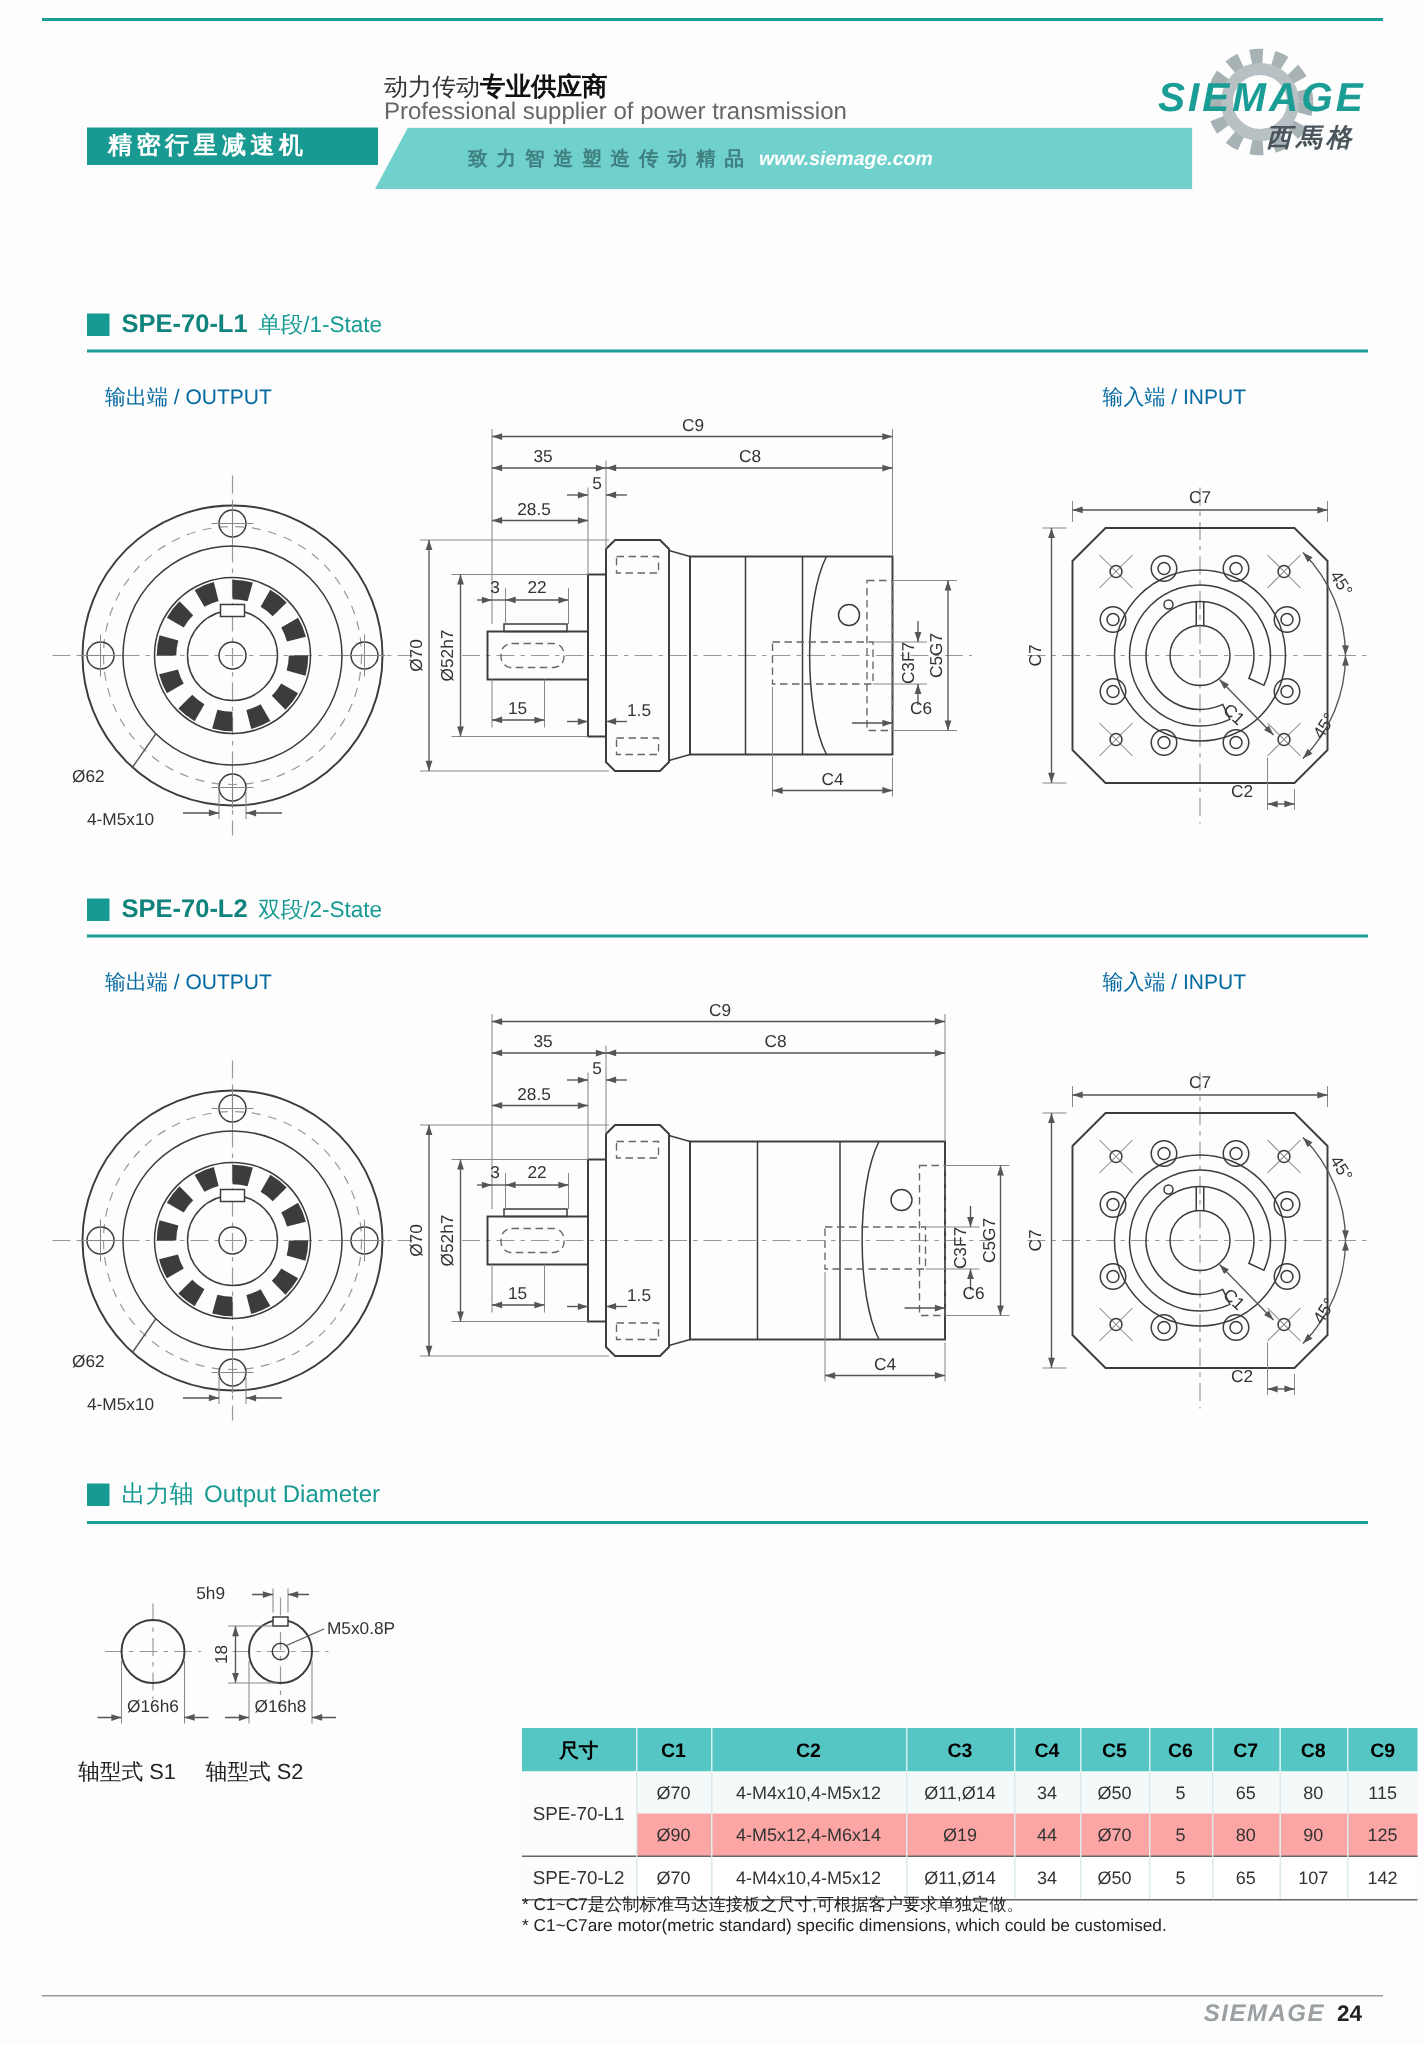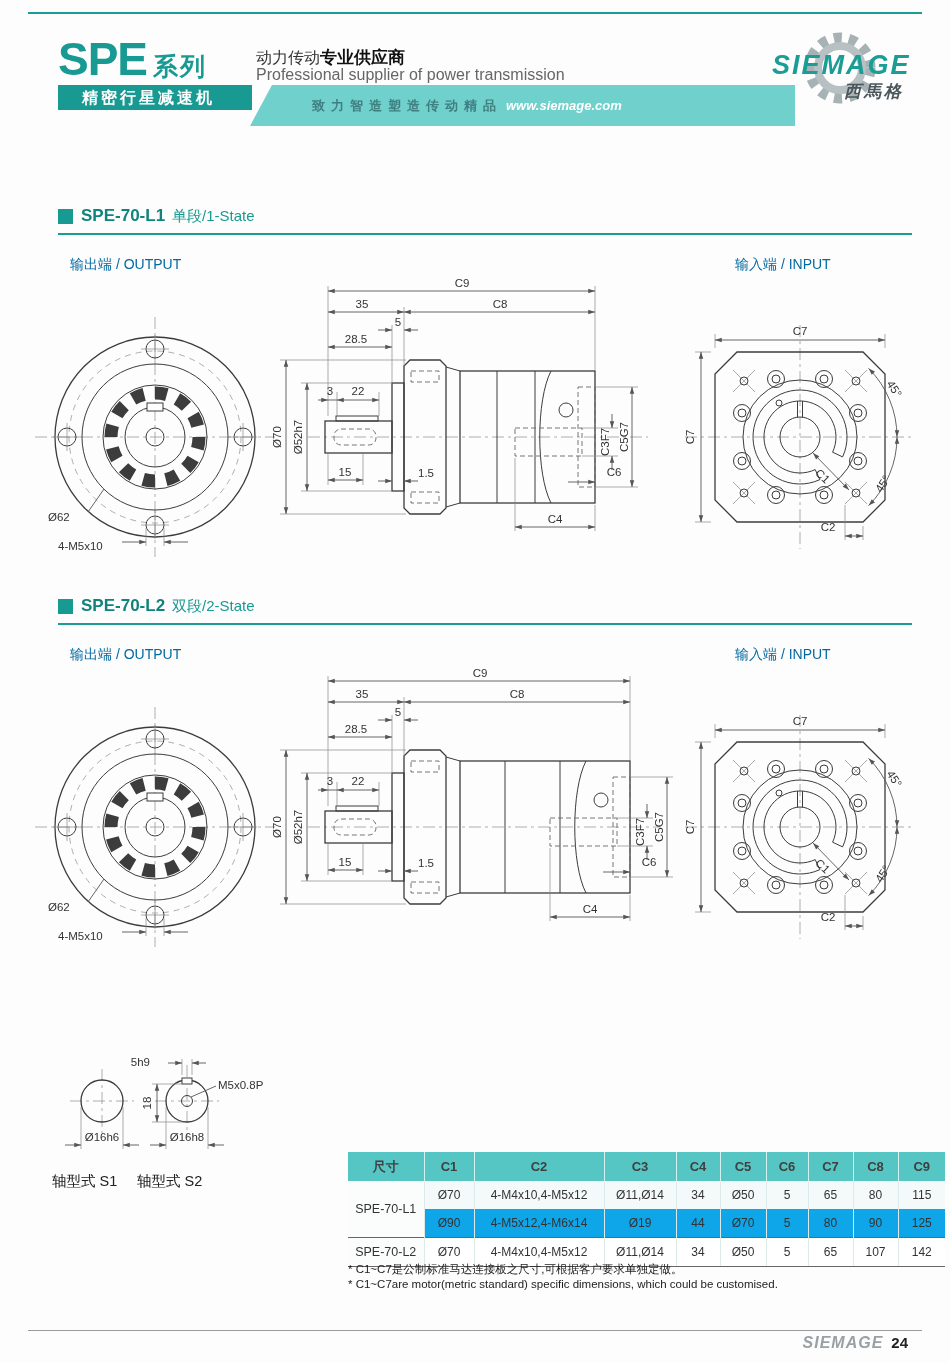--- a/index.html
+++ b/index.html
@@ -10,21 +10,21 @@
   .toprule{left:28px;top:12px;width:894px;height:0;border-top:2px solid #1a9d95;}
   .footrule{left:28px;top:1330px;width:894px;height:0;border-top:1px solid #9b9b9b;}
   .footbrand{top:1334px;right:42px;font-size:16px;}
   .footbrand .b{font-style:italic;font-weight:bold;color:#9aa0a3;letter-spacing:1px;}
   .footbrand .p{font-weight:bold;color:#222;margin-left:8px;font-size:15px;}
 
   
   .spe{left:58px;top:36px;font-size:46px;font-weight:bold;color:#189a92;letter-spacing:-1px;line-height:1;}
   .spe small{font-size:25px;font-weight:bold;letter-spacing:2px;margin-left:6px;}
   .darkbox{left:58px;top:85px;width:194px;height:25px;background:#189a92;color:#fff;
-           font-weight:bold;font-size:16px;letter-spacing:3px;line-height:25px;padding-left:24px;box-sizing:border-box;}
+           font-weight:bold;font-size:16px;letter-spacing:3px;line-height:25px;padding-left:14px;box-sizing:border-box;}
   .supcn{left:256px;top:46px;font-size:16px;color:#333;}
   .supcn b{font-size:17px;color:#111;}
   .supen{left:256px;top:66px;font-size:16px;color:#666;}
   .band{left:250px;top:85px;width:545px;height:41px;background:#6fd0cc;
         clip-path:polygon(22px 0,100% 0,100% 100%,0 100%);
         display:flex;align-items:center;}
   .band .slogan{margin-left:62px;font-size:13px;color:#3f7f80;letter-spacing:6px;font-weight:bold;}
   .band .url{margin-left:4px;font-size:13px;color:#fff;font-weight:bold;font-style:italic;letter-spacing:0;}
   .gearwrap{left:788px;top:22px;width:140px;height:92px;}
   .brandtxt{left:772px;top:50px;font-size:27px;font-weight:bold;font-style:italic;color:#1a9d95;letter-spacing:2px;}
@@ -49,40 +49,39 @@
   .cl{stroke:#999;stroke-width:0.8;fill:none;stroke-dasharray:12 4 3 4;}
   .hd{stroke:#666;stroke-width:0.9;stroke-dasharray:5 3;fill:none;}
   .bc{stroke:#999;stroke-width:0.8;fill:none;stroke-dasharray:6 5;}
   .teeth{stroke:#3c3c3c;stroke-width:13;fill:none;stroke-dasharray:12 11;}
   .dt{font-size:11.5px;fill:#333;}
   .kw{fill:#fff;stroke:#3c3c3c;stroke-width:1;}
 
   
   table.dimtable{position:absolute;left:348px;top:1152px;width:597px;border-collapse:collapse;
       font-size:12px;color:#333;text-align:center;table-layout:fixed;}
-  .dimtable th{background:#55c6c3;color:#404040;font-weight:bold;font-size:13px;height:27px;
+  .dimtable th{background:#55c6c3;color:#000000;font-weight:bold;font-size:13px;height:27px;
       border-right:1px solid rgba(255,255,255,.75);}
   .dimtable td{height:26px;border-right:1px solid #dcebea;}
   .dimtable td:last-child,.dimtable th:last-child{border-right:none;}
   .r1 td{background:#f4fafa;}
-  .r2 td{background:#0ea5e9;}
+  .r2 td{background:#fca5a5;}
   .r3 td{background:#ffffff;border-top:1.5px solid #666;border-bottom:1.5px solid #666;}
   td.model{background:#fbfdfd !important;font-size:12.5px;}
   .note{left:348px;font-size:11.5px;color:#222;}
 
   .shaftlabel{font-size:14.5px;color:#222;width:100px;text-align:left;}
 </style>
 </head>
 <body>
 
 <div class="page">
 
   <div class="abs toprule"></div>
 
-  <div class="abs spe"><span>SPE</span><small>系列</small></div>
   <div class="abs darkbox">精密行星减速机</div>
   <div class="abs supcn"><span>动力传动</span><b>专业供应商</b></div>
   <div class="abs supen">Professional supplier of power transmission</div>
   <div class="abs band">
     <span class="slogan">致力智造塑造传动精品</span>
     <span class="url">www.siemage.com</span>
   </div>
   <div class="abs gearwrap">
     <svg width="140" height="92" viewBox="0 0 140 92">
       <g stroke="#a7b2b5" fill="none">
@@ -367,20 +366,25 @@
       <text class="dt" x="663" y="197" text-anchor="middle" transform="rotate(-90 663 197)">C5G7</text>
       <line class="me" x1="603" y1="242" x2="630" y2="242"></line>
       <text class="dt" x="649" y="236" text-anchor="middle">C6</text>
       <line class="de" x1="550" y1="218" x2="550" y2="291"></line>
         <line class="de" x1="630" y1="265" x2="630" y2="291"></line>
       <line class="dm" x1="550" y1="287" x2="630" y2="287"></line>
       <text class="dt" x="590" y="283" text-anchor="middle">C4</text>
     </svg>
   </div>
 
+  <div class="abs sec" style="top:986px">
+    <span class="sq"></span>
+    <span class="model" style="font-weight:normal;font-size:16px;color:#169a92">出力轴</span>
+    <span class="stage" style="font-size:16px">Output Diameter</span>
+  </div>
 
   <svg class="abs" style="left:40px;top:1045px" width="290" height="125" viewBox="0 0 290 125">
 
     <line class="cl" x1="30" y1="56" x2="94" y2="56"></line>
     <line class="cl" x1="62" y1="24" x2="62" y2="88"></line>
     <circle class="ol" cx="62" cy="56" r="21"></circle>
     <line class="de" x1="41" y1="62" x2="41" y2="104"></line>
       <line class="de" x1="83" y1="62" x2="83" y2="104"></line>
     <line class="me" x1="25" y1="100" x2="41" y2="100"></line>
       <line class="me" x1="99" y1="100" x2="83" y2="100"></line>

